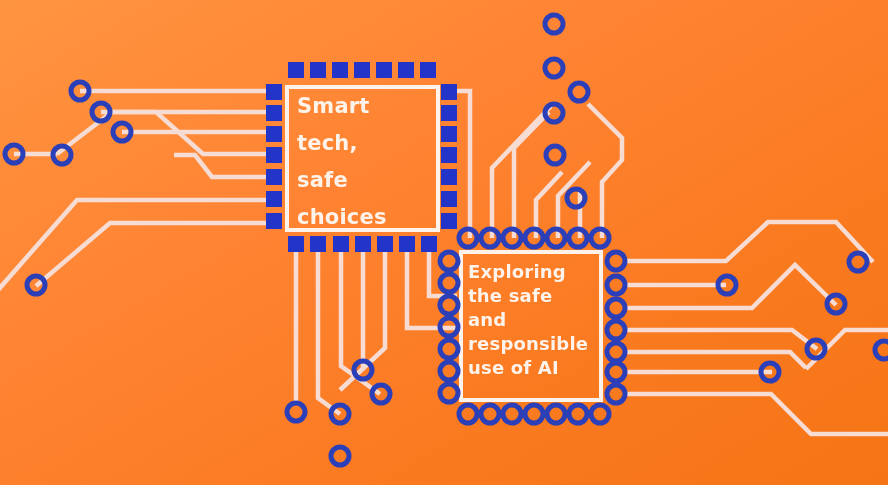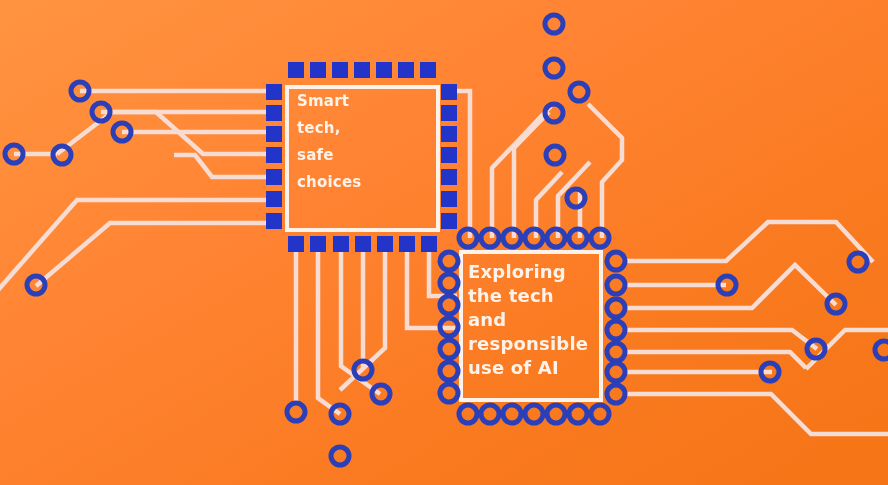--- a/index.html
+++ b/index.html
@@ -27,22 +27,22 @@
     position: absolute;
     color: #fdf3ea;
     font-weight: 700;
     letter-spacing: 0.2px;
     white-space: pre-line;
     pointer-events: none;
   }
   #chip1-label {
     left: 297px;
     top: 88px;
-    font-size: 15px;
-    line-height: 27px;
+    font-size: 21px;
+    line-height: 37px;
   }
   #chip2-label {
     left: 468px;
     top: 260px;
     font-size: 18px;
     line-height: 24px;
   }
 </style>
 </head>
 <body>
@@ -280,18 +280,18 @@
     </g>
 
   </svg>
 
   <div id="chip1-label" class="chip-label">Smart
 tech,
 safe
 choices</div>
 
   <div id="chip2-label" class="chip-label">Exploring
-the tech
+the safe
 and
 responsible
 use of AI</div>
 
 </div>
 
 </body></html>

